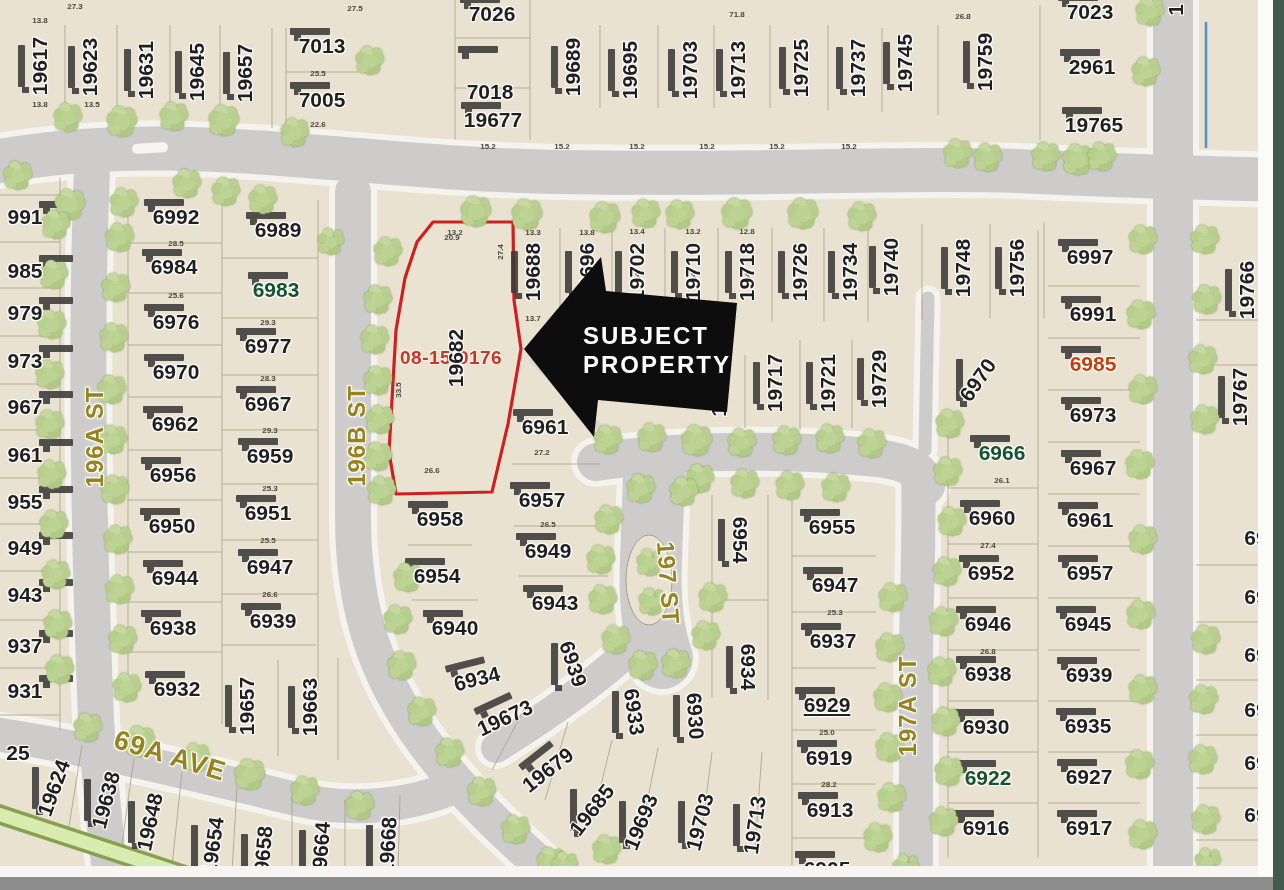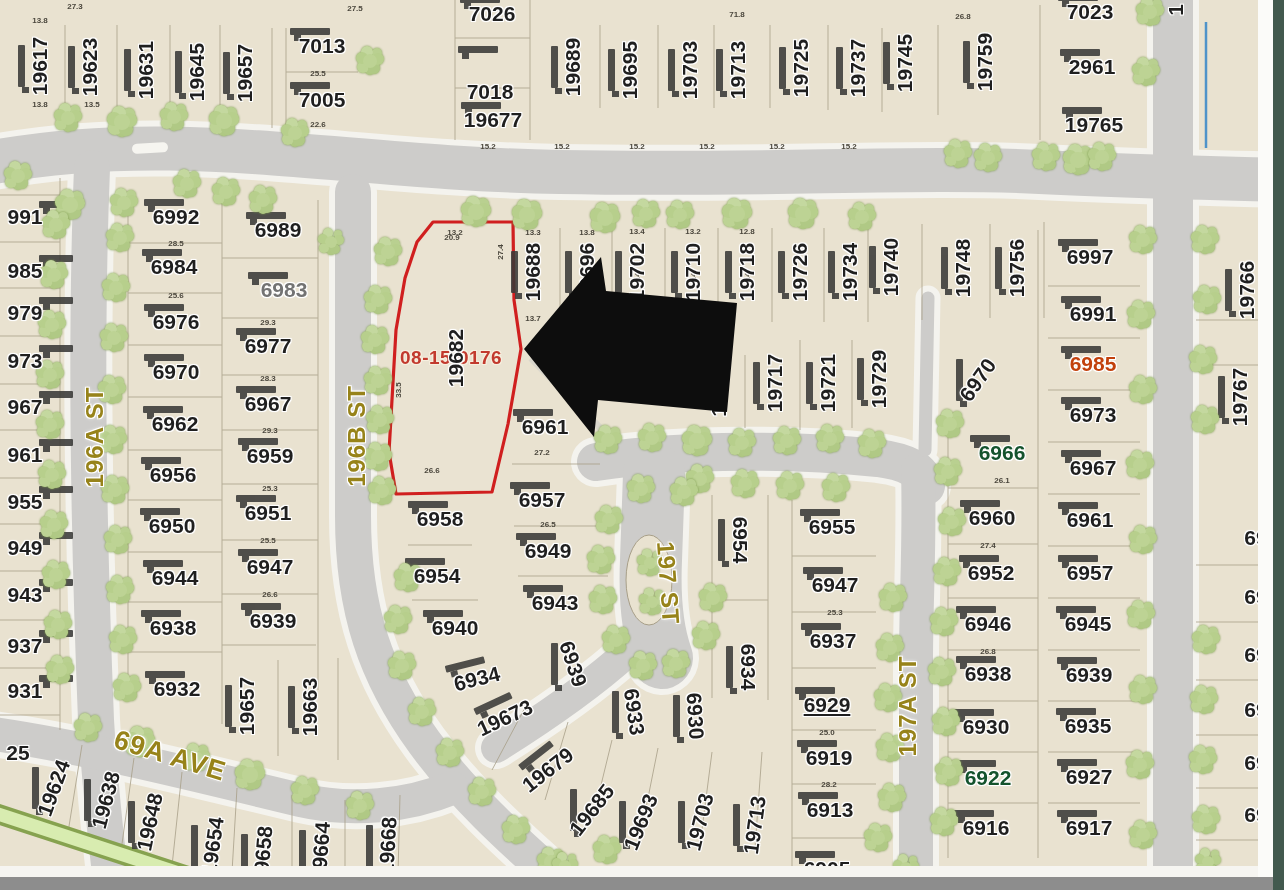--- a/index.html
+++ b/index.html
@@ -1044,21 +1044,21 @@
       <div class="plabel" style="color: rgb(31, 31, 31); left: 174px; top: 267px; transform: translate(-50%, -50%) rotate(0deg);">6984</div>
       <div class="plabel" style="color: rgb(31, 31, 31); left: 176px; top: 322px; transform: translate(-50%, -50%) rotate(0deg);">6976</div>
       <div class="plabel" style="color: rgb(31, 31, 31); left: 176px; top: 372px; transform: translate(-50%, -50%) rotate(0deg);">6970</div>
       <div class="plabel" style="color: rgb(31, 31, 31); left: 175px; top: 424px; transform: translate(-50%, -50%) rotate(0deg);">6962</div>
       <div class="plabel" style="color: rgb(31, 31, 31); left: 173px; top: 475px; transform: translate(-50%, -50%) rotate(0deg);">6956</div>
       <div class="plabel" style="color: rgb(31, 31, 31); left: 172px; top: 526px; transform: translate(-50%, -50%) rotate(0deg);">6950</div>
       <div class="plabel" style="color: rgb(31, 31, 31); left: 175px; top: 578px; transform: translate(-50%, -50%) rotate(0deg);">6944</div>
       <div class="plabel" style="color: rgb(31, 31, 31); left: 173px; top: 628px; transform: translate(-50%, -50%) rotate(0deg);">6938</div>
       <div class="plabel" style="color: rgb(31, 31, 31); left: 177px; top: 689px; transform: translate(-50%, -50%) rotate(0deg);">6932</div>
       <div class="plabel" style="color: rgb(31, 31, 31); left: 278px; top: 230px; transform: translate(-50%, -50%) rotate(0deg);">6989</div>
-      <div class="plabel" style="color: #737373; left: 284px; top: 290px; transform: translate(-50%, -50%) rotate(0deg); text-align: center;">6983</div>
+      <div class="plabel" style="color: #14532d; left: 276px; top: 290px; transform: translate(-50%, -50%) rotate(0deg); text-align: center;">6983</div>
       <div class="plabel" style="color: rgb(31, 31, 31); left: 268px; top: 346px; transform: translate(-50%, -50%) rotate(0deg);">6977</div>
       <div class="plabel" style="color: rgb(31, 31, 31); left: 268px; top: 404px; transform: translate(-50%, -50%) rotate(0deg);">6967</div>
       <div class="plabel" style="color: rgb(31, 31, 31); left: 270px; top: 456px; transform: translate(-50%, -50%) rotate(0deg);">6959</div>
       <div class="plabel" style="color: rgb(31, 31, 31); left: 268px; top: 513px; transform: translate(-50%, -50%) rotate(0deg);">6951</div>
       <div class="plabel" style="color: rgb(31, 31, 31); left: 270px; top: 567px; transform: translate(-50%, -50%) rotate(0deg);">6947</div>
       <div class="plabel" style="color: rgb(31, 31, 31); left: 273px; top: 621px; transform: translate(-50%, -50%) rotate(0deg);">6939</div>
       <div class="plabel" style="color: rgb(31, 31, 31); left: 247px; top: 706px; transform: translate(-50%, -50%) rotate(-90deg);">19657</div>
       <div class="plabel" style="color: rgb(31, 31, 31); left: 310px; top: 707px; transform: translate(-50%, -50%) rotate(-90deg);">19663</div>
       <div class="plabel" style="color: rgb(31, 31, 31); left: 533px; top: 272px; transform: translate(-50%, -50%) rotate(-90deg);">19688</div>
       <div class="plabel" style="color: rgb(31, 31, 31); left: 587px; top: 272px; transform: translate(-50%, -50%) rotate(-90deg);">19696</div>
@@ -1135,19 +1135,23 @@
       <div class="slabel" style="color: rgb(151, 131, 26); left: 668px; top: 583px; font-size: 24px; transform: translate(-50%, -50%) rotate(86deg);">197 ST</div>
       <div class="slabel" style="color: rgb(151, 131, 26); left: 908px; top: 706px; font-size: 24px; transform: translate(-50%, -50%) rotate(-90deg);">197A ST</div>
       <div class="slabel" style="color: rgb(151, 131, 26); left: 170px; top: 756px; font-size: 27px; transform: translate(-50%, -50%) rotate(17deg);">69A AVE</div>
     </div>
 
   <div id="subject-id" style="color: rgb(194, 58, 46);">08-15-0176</div>
 
   <svg id="arrow-svg" width="1284" height="890" viewBox="0 0 1284 890">
     <polygon id="arrow-poly" points="524,349 601,257 606,291 737,303 727,412 598,400 594,437" fill="#0d0d0d"></polygon>
   </svg>
+  <div id="callout-text" style="color: rgb(255, 255, 255);">
+    <div>SUBJECT</div>
+    <div>PROPERTY</div>
+  </div>
 
   <div class="bar" id="bar-bottom-white"></div>
   <div class="bar" id="bar-bottom-gray"></div>
   <div class="bar" id="strip-right-white"></div>
   <div class="bar" id="strip-right-teal"></div>
 <div class="plabel" style="left: 456px; top: 358px; z-index: 6; transform: translate(-50%, -50%) rotate(-90deg);">19682</div>
   </div>
 
 </body></html>

